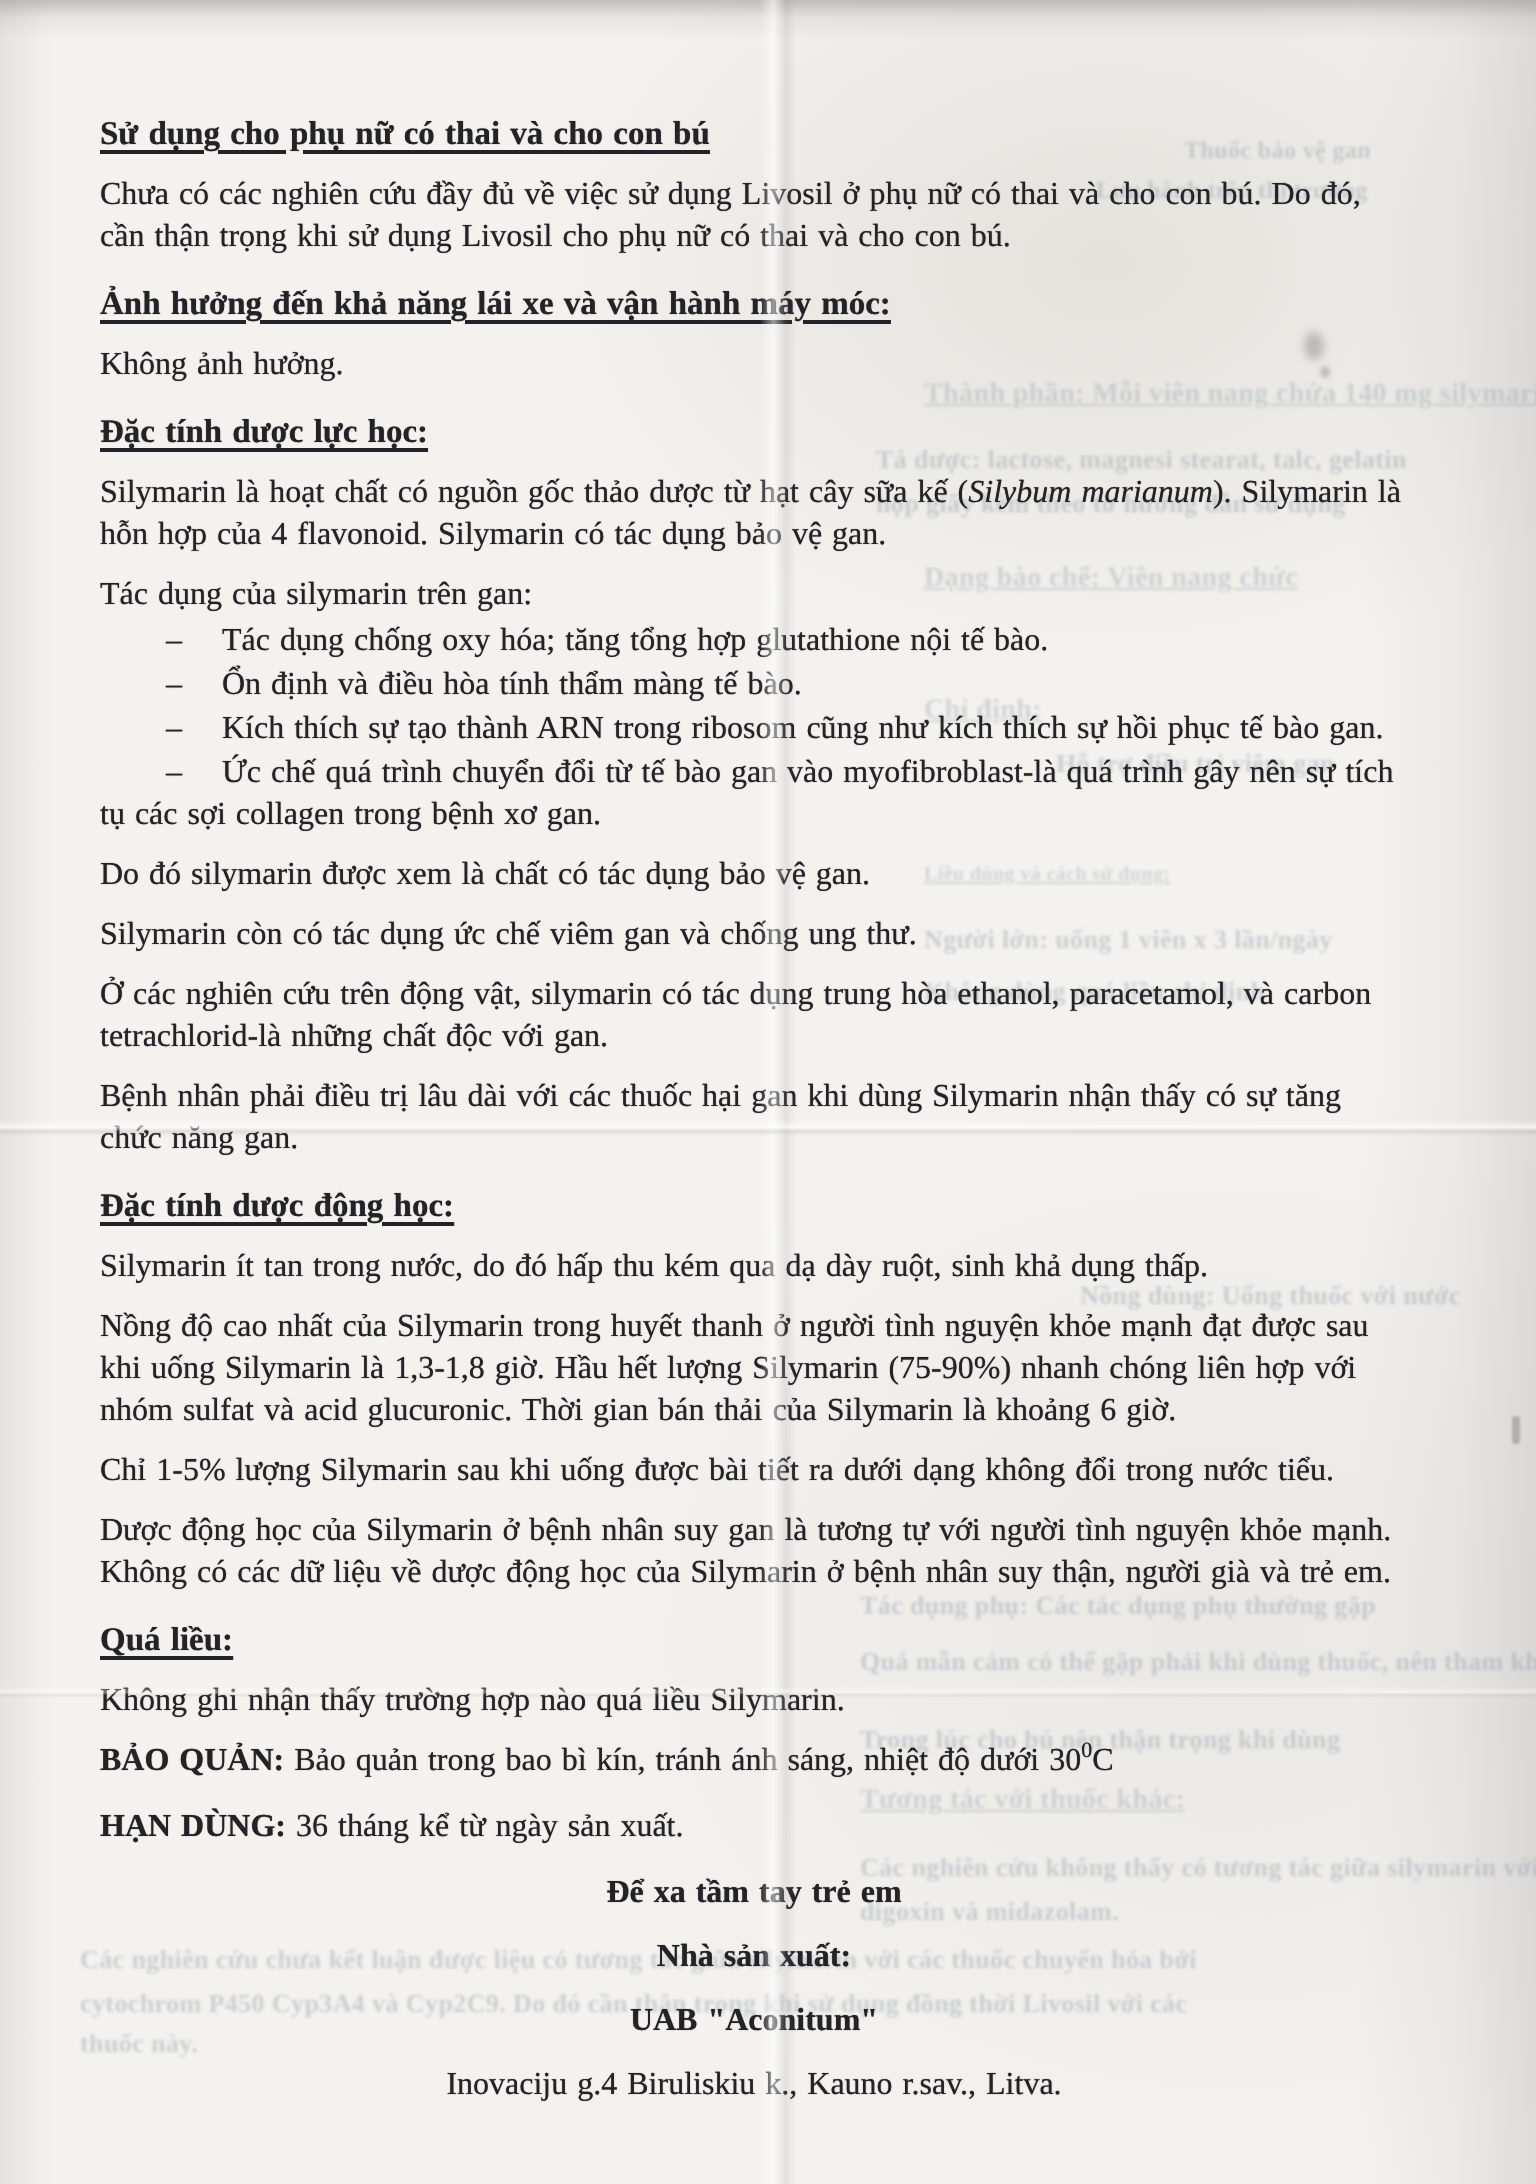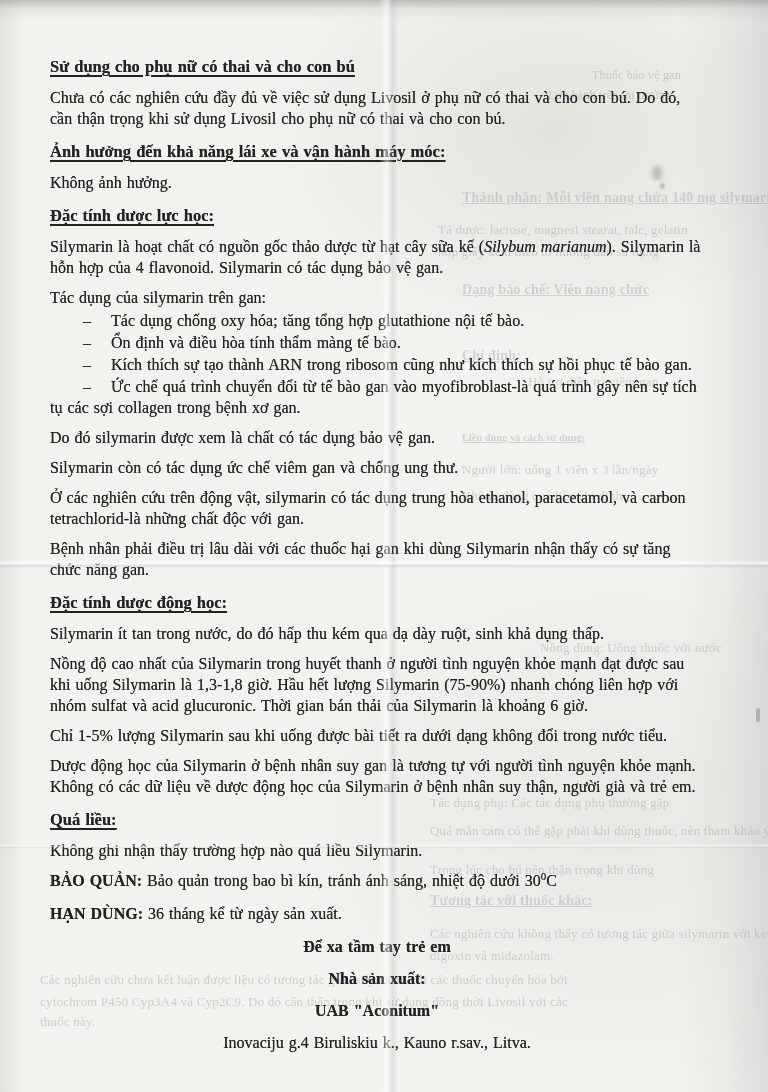--- a/index.html
+++ b/index.html
@@ -29,21 +29,21 @@
   }
   .crease-h2 {
     position:absolute; left:0; right:0; top:843px; height:6px; pointer-events:none; z-index:5;
     background:linear-gradient(180deg, rgba(0,0,0,0) 0%, rgba(255,255,255,0.45) 50%, rgba(120,120,126,0.10) 75%, rgba(0,0,0,0) 100%);
   }
   
   #bleed-layer { position:absolute; inset:0; z-index:1; pointer-events:none; }
   .bleed {
     position:absolute; white-space:nowrap;
     color:#8e97a9; opacity:0.40; filter:blur(0.7px);
-    font-family:"Liberation Serif", serif; letter-spacing:0.2px;
+    font-family:"Liberation Serif", serif; letter-spacing:0.2px;font-weight:bold;
   }
   .bleed.u { text-decoration:underline; font-weight:bold; opacity:0.34; }
   .smudge { position:absolute; border-radius:50%; pointer-events:none; z-index:2; }
   .smudge.s1 { left:652px; top:166px; width:10px; height:14px; background:rgba(100,100,105,0.35); filter:blur(2px); }
   .smudge.s2 { left:660px; top:183px; width:5px; height:6px;  background:rgba(90,90,95,0.30);  filter:blur(1px); }
   .smudge.s3 { left:756px; top:708px; width:4px; height:14px; background:rgba(60,60,60,0.28); filter:blur(0.6px); border-radius:2px; }
   
   .content {
     position:absolute; left:50px; right:64px; top:56px; z-index:3;
     color:#232327; font-size:16px; line-height:21px; word-spacing:1px;

